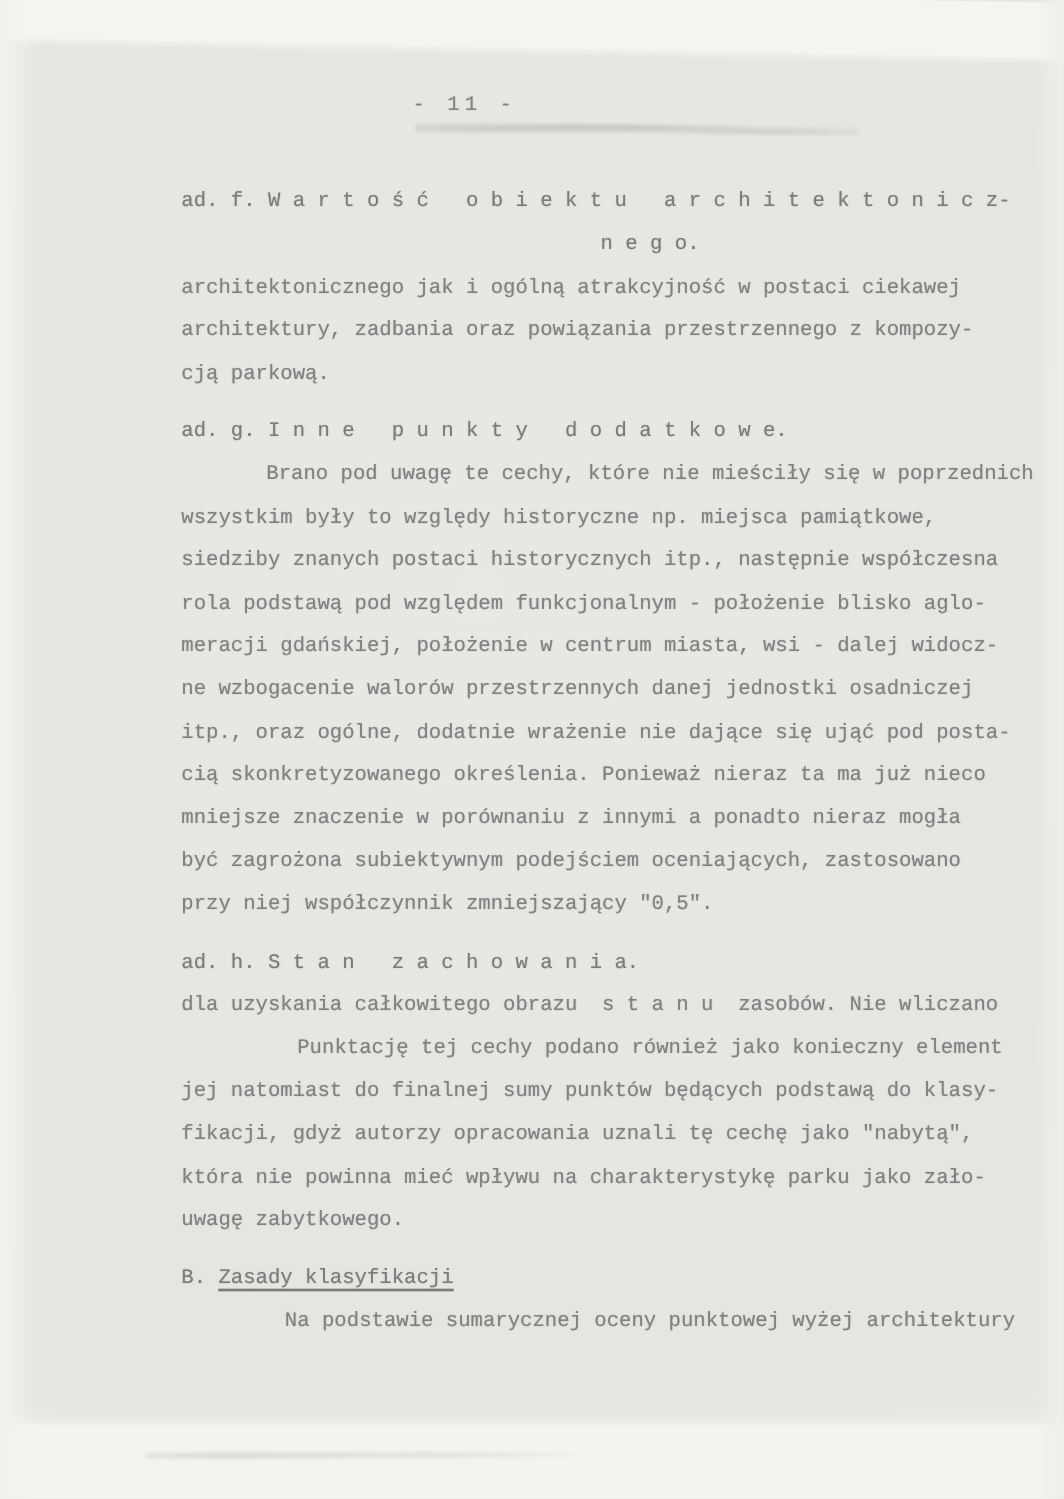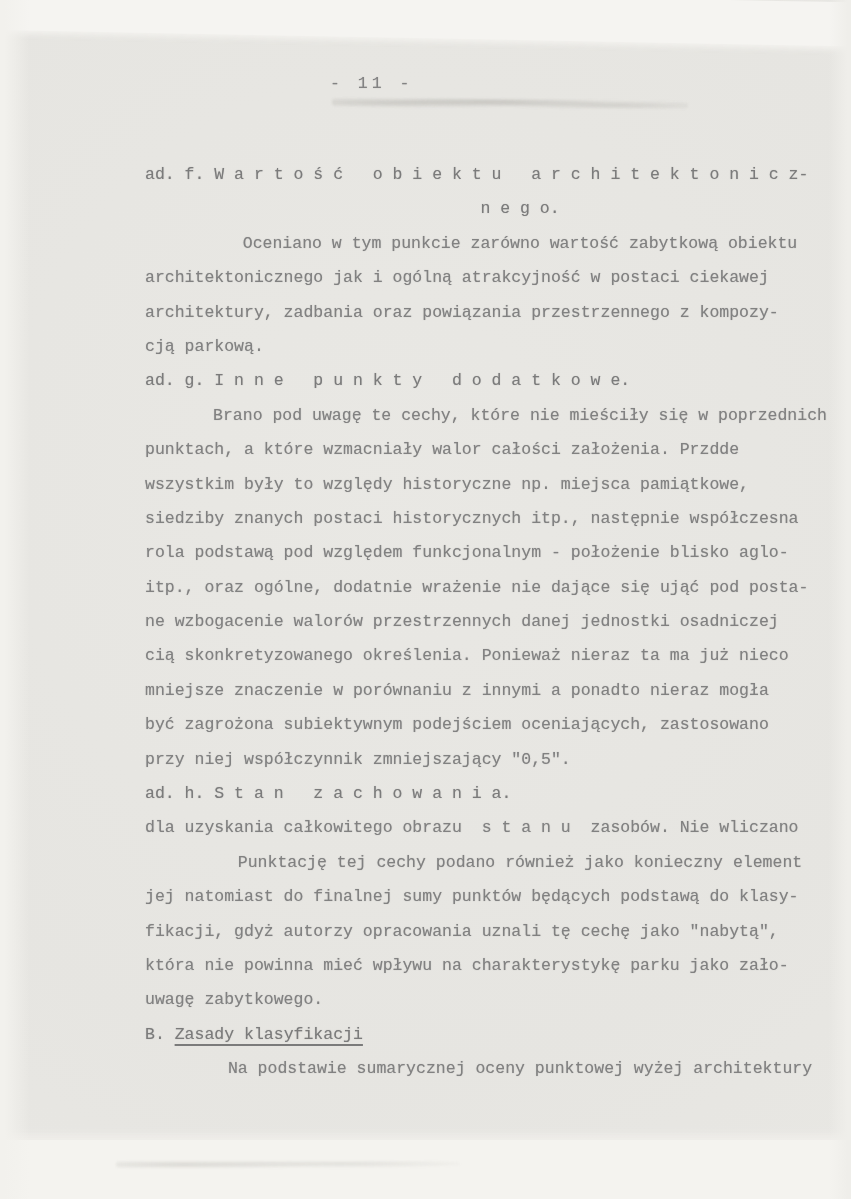--- a/index.html
+++ b/index.html
@@ -22,27 +22,27 @@
   .edge-left{left:0;top:0;bottom:0;width:30px;background:linear-gradient(to right,#f2f1ed 15%,rgba(242,241,237,0));}
   .edge-right{right:0;top:0;bottom:0;width:22px;background:linear-gradient(to left,#efeeea 15%,rgba(239,238,234,0));}
   
   .pagenum{
     position:absolute;left:330px;top:74px;
     font-size:16.5px;letter-spacing:4px;
     color:#838383;text-shadow:0 0 1px rgba(130,130,130,0.55);
     white-space:pre;
   }
   .content{
-    position:absolute;left:145px;top:158px;width:700px;
+    position:absolute;left:145px;top:144px;width:700px;
     font-size:16.5px;color:#818181;
     text-shadow:0 0 1px rgba(125,125,125,0.55);
   }
   .line{height:34.4px;line-height:34.4px;white-space:pre;}
   .line.first,.line.cont{padding-left:50px;text-align:center;}
-  .line.gap{margin-top:0;}
+  .line.gap{margin-top:12px;}
   .line.heading{color:#7b7b7b;}
   .u{text-decoration:underline;text-underline-offset:5px;text-decoration-thickness:1.5px;}
   
   .smudge{position:absolute;pointer-events:none;filter:blur(1px);}
   .smudge-top{
     left:332px;top:99px;width:356px;height:9px;
     background:
       radial-gradient(ellipse 60% 90% at 18% 50%, rgba(150,148,142,0.35), rgba(150,148,142,0) 70%),
       radial-gradient(ellipse 45% 80% at 48% 30%, rgba(150,148,142,0.32), rgba(150,148,142,0) 70%),
       radial-gradient(ellipse 50% 80% at 78% 60%, rgba(150,148,142,0.28), rgba(150,148,142,0) 70%);
@@ -64,32 +64,31 @@
   <div class="edge edge-bottom"></div>
   <div class="edge edge-left"></div>
   <div class="edge edge-right"></div>
 
   <div class="pagenum">- 11 -</div>
   <div class="smudge smudge-top"></div>
 
   <div class="content" id="content">
       <div class="line heading">ad. f. W a r t o ś ć   o b i e k t u   a r c h i t e k t o n i c z-</div>
       <div class="line heading cont">n e g o.</div>
-      <div class="line first">Oceniano w tym punkcie zarówno wartość zabytkową obiektu</div>
       <div class="line">architektonicznego jak i ogólną atrakcyjność w postaci ciekawej</div>
       <div class="line">architektury, zadbania oraz powiązania przestrzennego z kompozy-</div>
       <div class="line">cją parkową.</div>
       <div class="line heading gap">ad. g. I n n e   p u n k t y   d o d a t k o w e.</div>
       <div class="line first">Brano pod uwagę te cechy, które nie mieściły się w poprzednich</div>
-      <div class="line">punktach, a które wzmacniały walor całości założenia. Przdde</div>
       <div class="line">wszystkim były to względy historyczne np. miejsca pamiątkowe,</div>
       <div class="line">siedziby znanych postaci historycznych itp., następnie współczesna</div>
       <div class="line">rola podstawą pod względem funkcjonalnym - położenie blisko aglo-</div>
+      <div class="line">meracji gdańskiej, położenie w centrum miasta, wsi - dalej widocz-</div>
+      <div class="line">ne wzbogacenie walorów przestrzennych danej jednostki osadniczej</div>
       <div class="line">itp., oraz ogólne, dodatnie wrażenie nie dające się ująć pod posta-</div>
-      <div class="line">ne wzbogacenie walorów przestrzennych danej jednostki osadniczej</div>
       <div class="line">cią skonkretyzowanego określenia. Ponieważ nieraz ta ma już nieco</div>
       <div class="line">mniejsze znaczenie w porównaniu z innymi a ponadto nieraz mogła</div>
       <div class="line">być zagrożona subiektywnym podejściem oceniających, zastosowano</div>
       <div class="line">przy niej współczynnik zmniejszający "0,5".</div>
       <div class="line heading gap">ad. h. S t a n   z a c h o w a n i a.</div>
       <div class="line">dla uzyskania całkowitego obrazu  s t a n u  zasobów. Nie wliczano</div>
       <div class="line first">Punktację tej cechy podano również jako konieczny element</div>
       <div class="line">jej natomiast do finalnej sumy punktów będących podstawą do klasy-</div>
       <div class="line">fikacji, gdyż autorzy opracowania uznali tę cechę jako "nabytą",</div>
       <div class="line">która nie powinna mieć wpływu na charakterystykę parku jako zało-</div>

